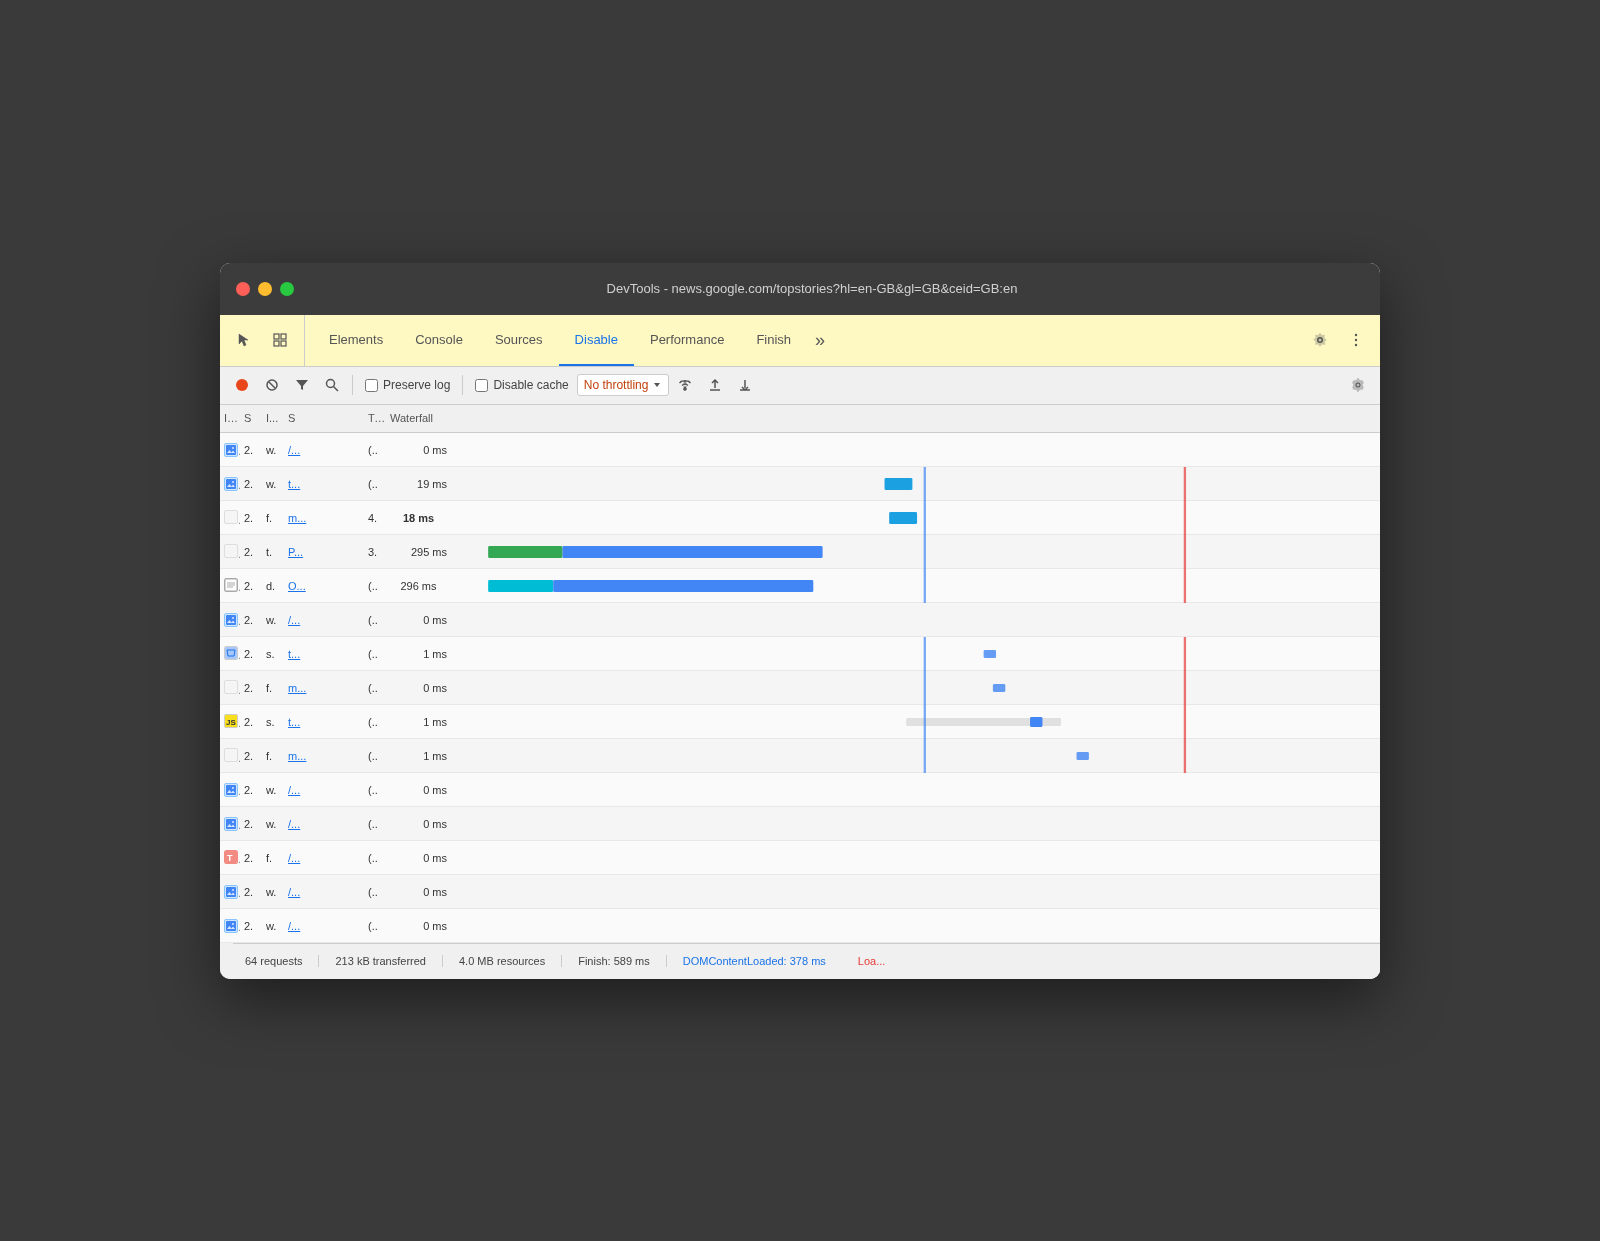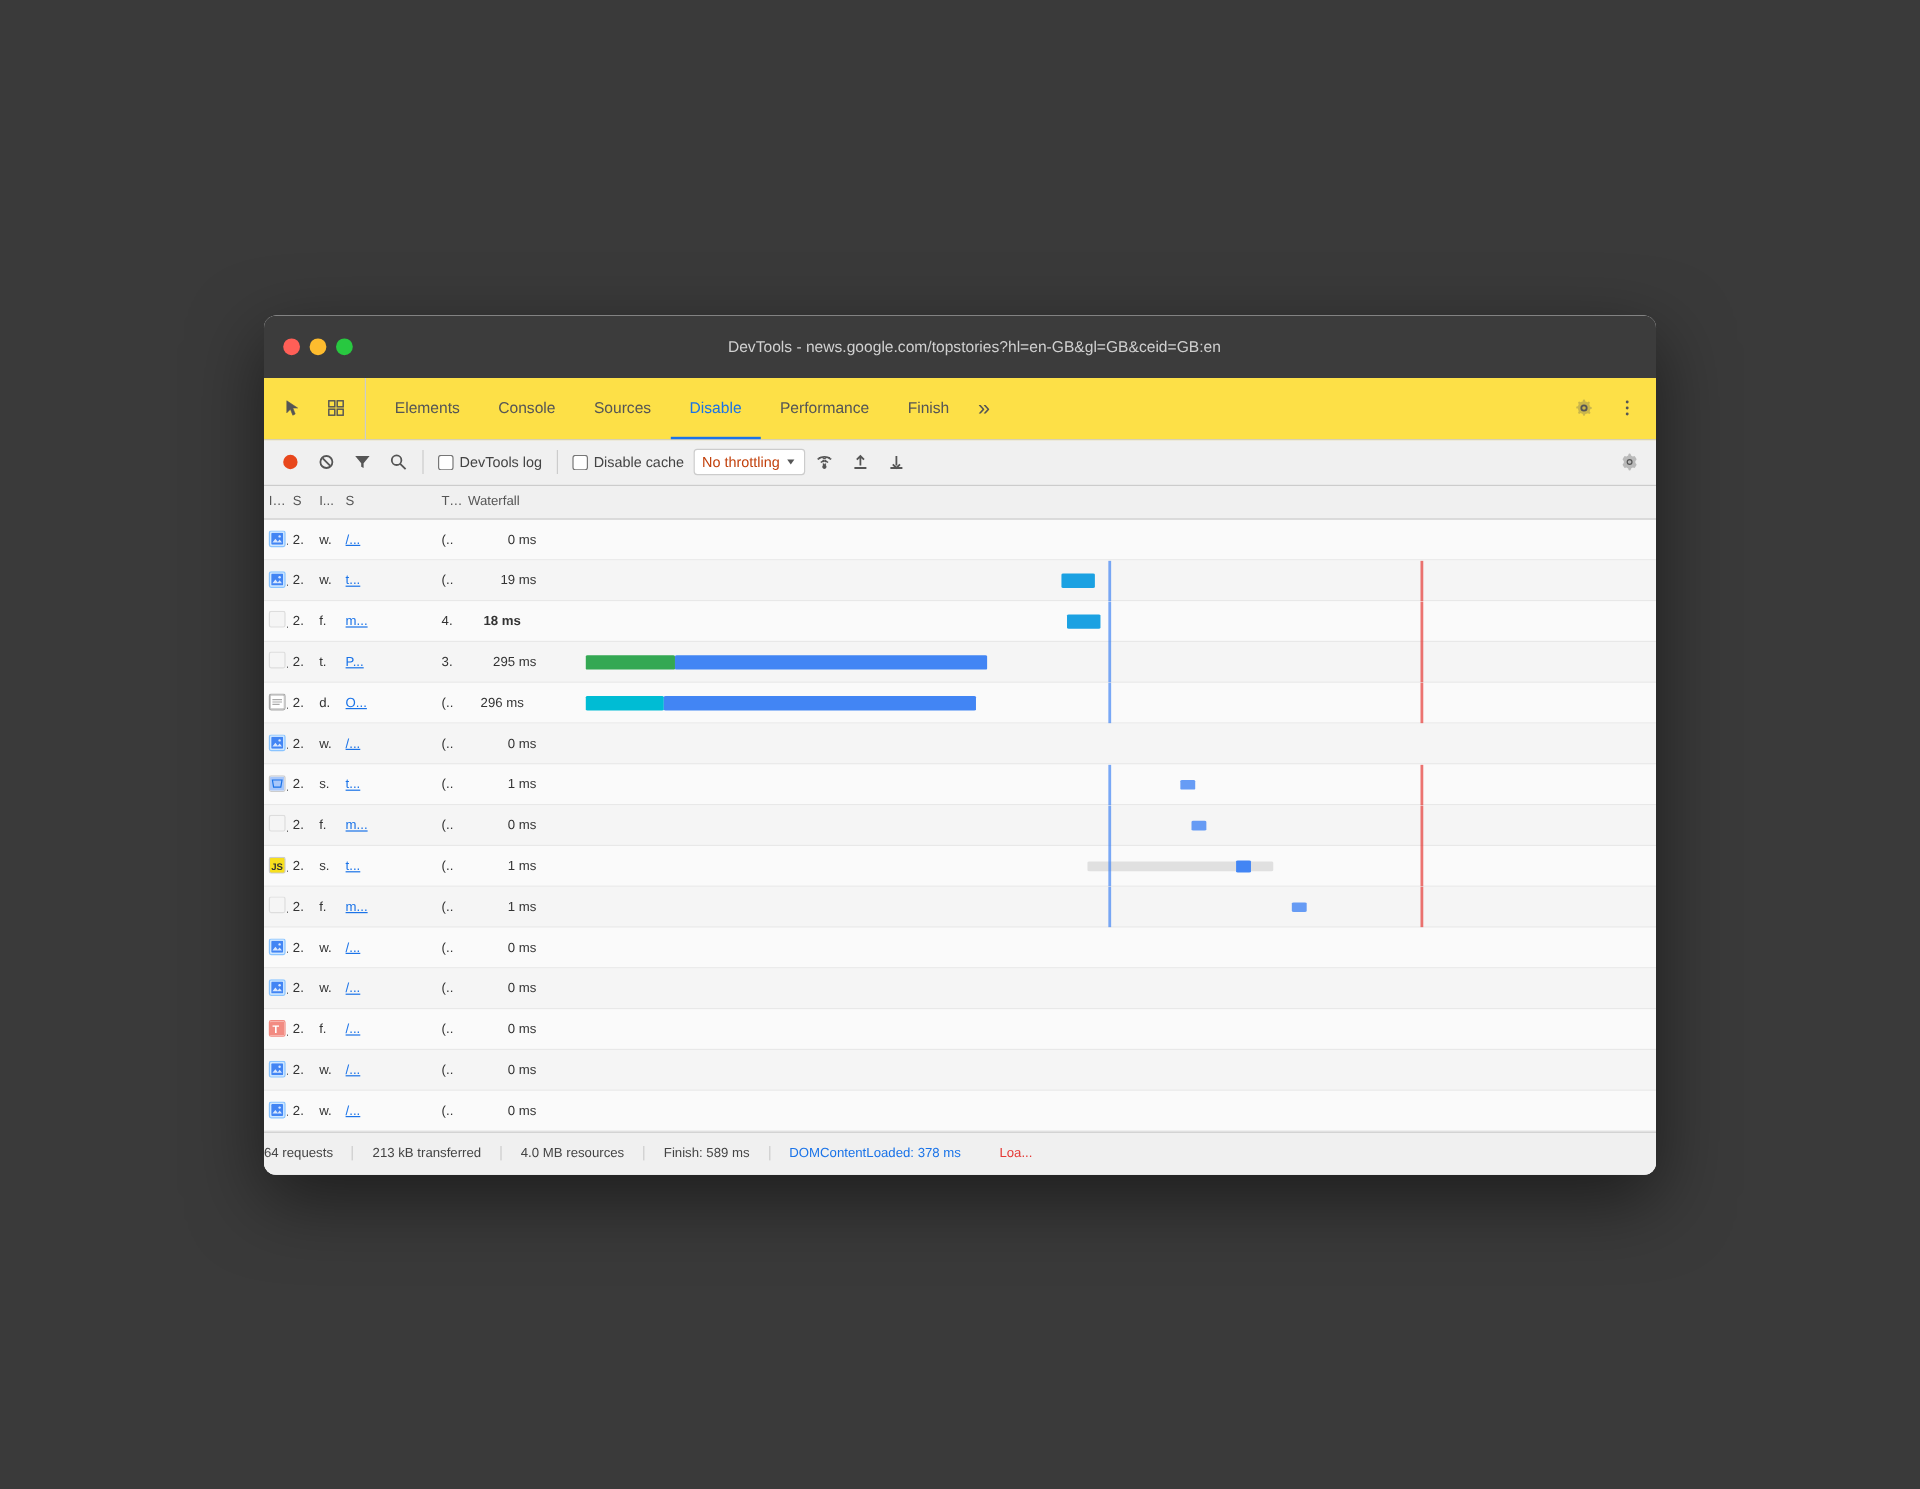--- a/index.html
+++ b/index.html
@@ -47,21 +47,21 @@
       color: #d0d0d0;
       font-size: 13px;
       font-weight: 500;
       white-space: nowrap;
       padding-left: 24px;
     }
     .devtools {
       background: #f0f0f0;
     }
     .tabs-bar {
-      background: #fde047;
+      background: #fef9c3;
       display: flex;
       align-items: stretch;
       border-bottom: 1px solid #ccc;
       height: 52px;
       padding: 0 8px;
     }
     .tab-icons {
       display: flex;
       align-items: center;
       gap: 4px;
@@ -214,24 +214,25 @@
       position: relative;
       height: 34px;
       overflow: hidden;
     }
     .status-bar {
       background: #f0f0f0;
       border-top: 1px solid #ccc;
       height: 36px;
       display: flex;
       align-items: center;
-      padding: 0 0;
+      padding: 0 12px;
       font-size: 11px;
       color: #444;
       gap: 0;
+      margin-left: 13px;
     }
     .status-section {
       padding: 0 16px;
       border-right: 1px solid #ccc;
     }
     .status-section:first-child { padding-left: 0; }
     .status-dom {
       color: #1a73e8;
       font-weight: 500;
       padding: 0 16px;
@@ -353,21 +354,21 @@
       <div class="toolbar-btn">
         <svg width="14" height="14" viewBox="0 0 14 14" fill="none" stroke="#555" stroke-width="1.5">
           <circle cx="5.5" cy="5.5" r="4"></circle>
           <line x1="8.5" y1="8.5" x2="13" y2="13"></line>
         </svg>
       </div>
       <div class="toolbar-divider"></div>
 
       <label class="toolbar-checkbox-label">
         <input type="checkbox" style="">
-        <span>DevTools log</span>
+        <span>Preserve log</span>
       </label>
       <div class="toolbar-divider"></div>
 
       <label class="toolbar-checkbox-label">
         <input type="checkbox" style="">
         <span>Disable cache</span>
       </label>
 
       <div class="throttle-select">
         <span>No throttling</span>

